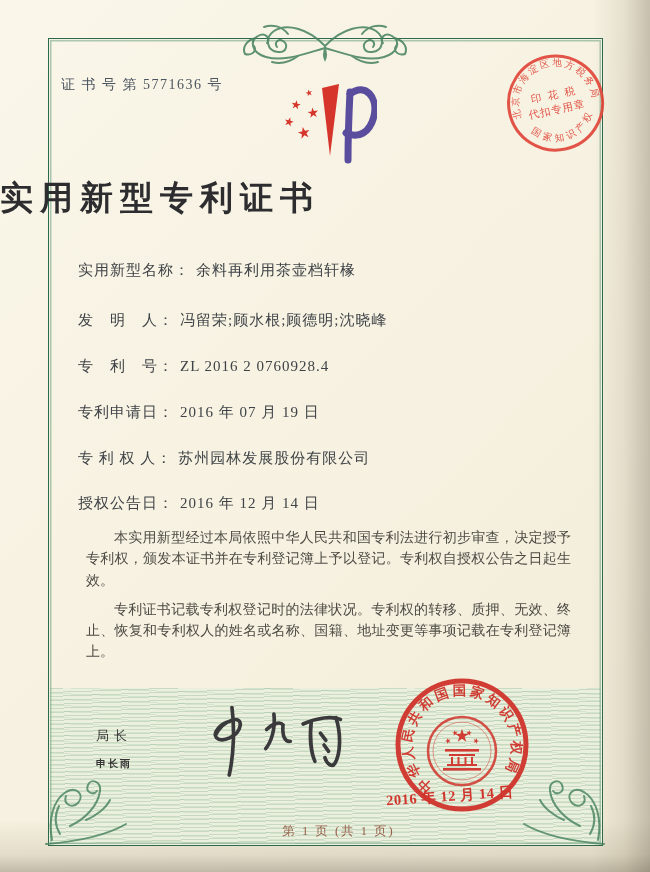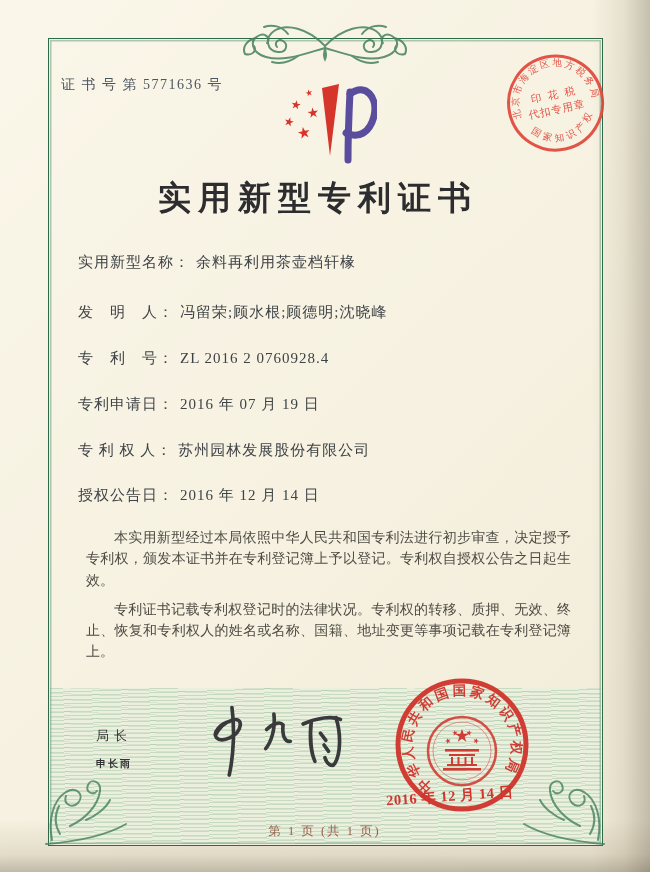--- a/index.html
+++ b/index.html
@@ -11,38 +11,38 @@
       linear-gradient(135deg,#faf6e9 0%,#f6f1e0 55%,#f2ecd9 100%);}
   .guilloche{position:absolute;left:49px;top:688px;width:552px;height:156px;
     background:
       repeating-linear-gradient(178deg, rgba(118,168,128,.30) 0 1px, rgba(118,168,128,0) 1px 4px),
       repeating-linear-gradient(182deg, rgba(118,168,128,.18) 0 1px, rgba(118,168,128,0) 1px 6px),
       #eaf0dd;}
   .frame{position:absolute;left:48px;top:38px;width:553px;height:806px;
     border:1.5px solid #2e6a49;
     box-shadow: inset 0 0 0 1px rgba(250,248,238,.85), inset 0 0 0 2.5px rgba(110,160,125,.55);}
   .cert-no{position:absolute;left:61px;top:76px;font-size:14px;letter-spacing:1.5px;color:#4b555f;}
-  .title{position:absolute;left:0;top:176px;width:540px;text-align:center;
-    font-size:33px;font-weight:700;letter-spacing:7px;color:#2d2d30;padding-left:48px;}
-  .field{position:absolute;left:78px;font-size:15px;color:#3f4347;letter-spacing:1px;white-space:nowrap;}
+  .title{position:absolute;left:0;top:176px;width:540px;text-align:left;
+    font-size:33px;font-weight:700;letter-spacing:7px;color:#2d2d30;}
+  .field{position:absolute;left:78px;font-size:15px;color:#3f4347;letter-spacing:1px;white-space:nowrap;margin-top:8px;}
   .f0{top:253px}.f1{top:303px}.f2{top:349px}.f3{top:395px}.f4{top:441px}.f5{top:486px}
   .flabel{margin-right:6px;}
   .body-text{position:absolute;left:78px;top:519px;width:501px;font-size:14px;line-height:1.52;
     color:#4d4b44;text-align:justify;}
   .body-text p{margin:8px;text-indent:2em;}
   .signer-title{position:absolute;left:96px;top:727px;font-size:13px;font-weight:400;color:#333;letter-spacing:5px;}
   .signer-name{position:absolute;left:96px;top:757px;font-size:10px;font-weight:700;color:#333;letter-spacing:2px;}
   .signature{position:absolute;left:190px;top:697px;}
   .tax-stamp{position:absolute;left:498px;top:46px;}
   .logo{position:absolute;left:272px;top:80px;}
   .main-seal{position:absolute;left:392px;top:675px;}
   .seal-date{position:absolute;left:386px;top:785px;width:180px;font-size:14.5px;font-weight:600;
     color:#d0342c;transform:rotate(-4deg);letter-spacing:.5px;white-space:nowrap;}
   .page-footer{position:absolute;left:48px;top:823px;width:553px;text-align:center;
-    font-size:12.5px;color:#96604b;letter-spacing:2px;}
+    font-size:12.5px;color:#96604b;letter-spacing:2px;padding-left:14px;}
   .ornament-top{position:absolute;left:228px;top:16px;}
   .corner-left{position:absolute;left:40px;top:754px;}
   .corner-right{position:absolute;left:510px;top:754px;transform:scaleX(-1);}
   svg text, svg textPath{font-family:"Liberation Serif","DejaVu Serif",serif;}
 </style>
 </head>
 <body>
 
 <div class="page">
 

